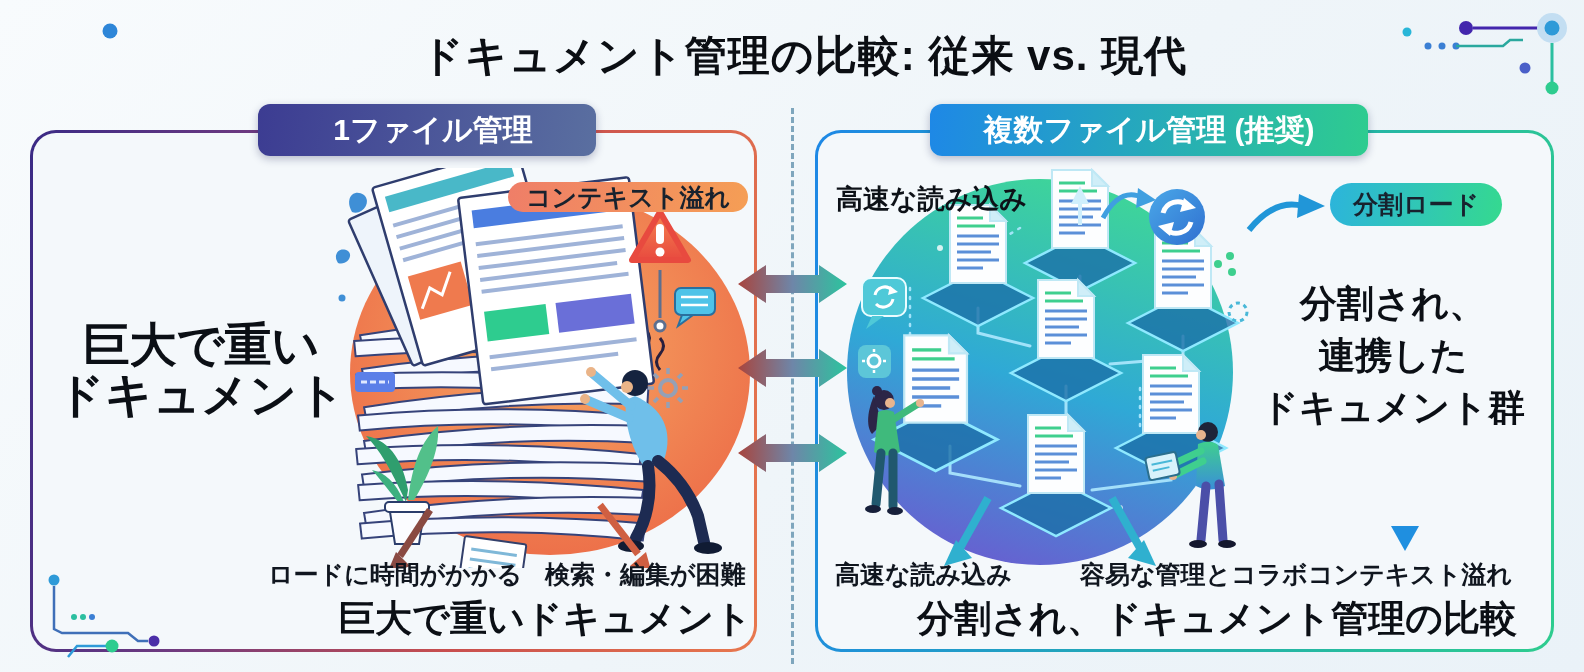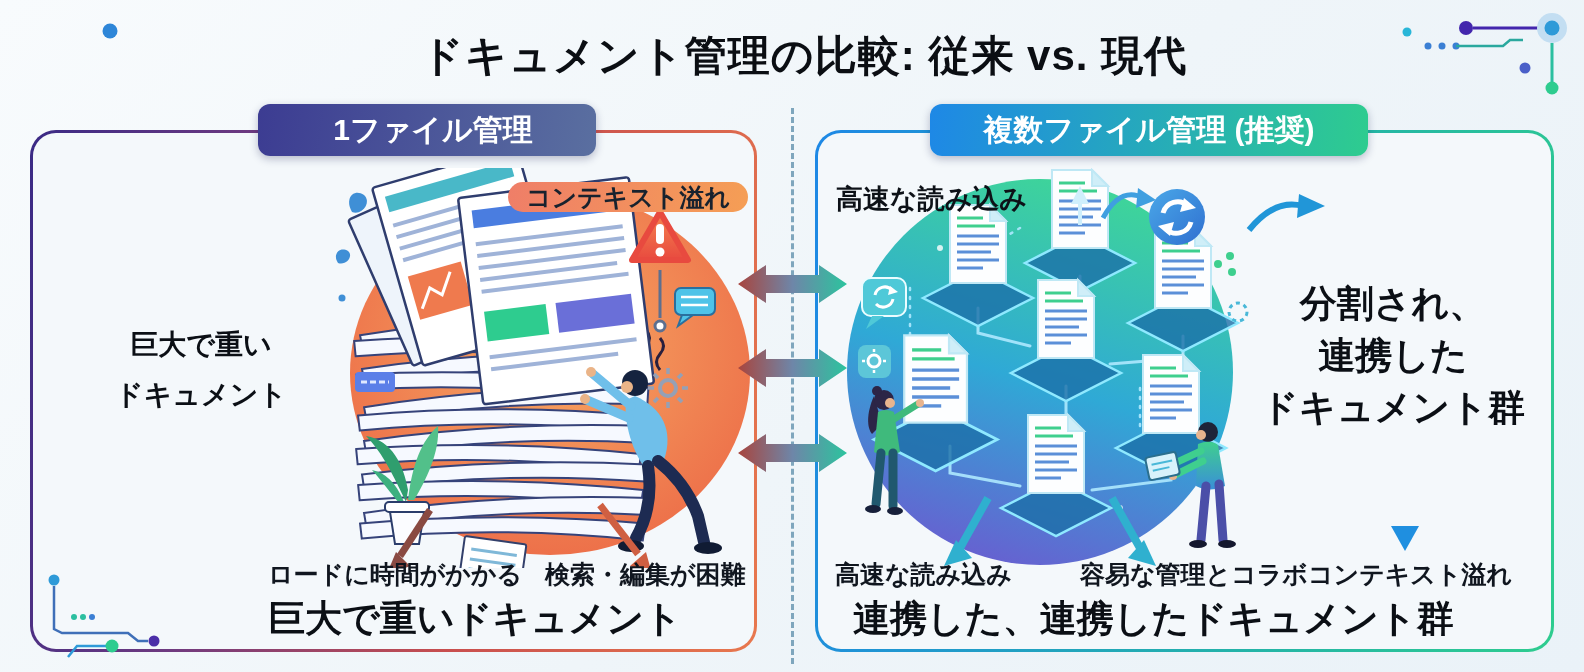--- a/index.html
+++ b/index.html
@@ -38,27 +38,27 @@
     background:linear-gradient(95deg,#1e88e6,#2ecc8f); }
   .pill {
     position:absolute; display:flex; align-items:center; justify-content:center;
     font-weight:bold; font-size:25px; color:#18222e; border-radius:22px; z-index:6;
   }
   .pill-overflow { left:508px; top:182px; width:240px; height:30px;
     background:linear-gradient(100deg,#ef7e68,#f59e55);text-align:right; }
   .pill-split { left:1330px; top:183px; width:172px; height:43px;
     background:linear-gradient(100deg,#2cb4dc,#35d98f); }
   .headline { position:absolute; text-align:center; font-weight:900; color:#0b0f15; z-index:5; }
-  .headline-left  { left:40px;  top:320px; width:322px; font-size:28px; line-height:50px; }
+  .headline-left  { left:40px;  top:320px; width:322px; font-size:47px; line-height:50px; }
   .headline-right { left:1243px; top:278px; width:300px; font-size:37px; line-height:52px; }
   .toplabel { position:absolute; left:836px; top:181px; font-size:27px; font-weight:bold; z-index:5; }
   .small-label { position:absolute; top:558px; font-size:25px; font-weight:bold; color:#10161f; z-index:5; }
   .lbl-a { left:268px; } .lbl-b { left:545px; }
   .lbl-c { left:835px; } .lbl-d { left:1080px;text-align:right; } .lbl-e { left:1308px; }
-  .caption { position:absolute; top:594px; text-align:left; font-size:37px; font-weight:900; color:#0b0f15; z-index:5; }
+  .caption { position:absolute; top:594px; text-align:right; font-size:37px; font-weight:900; color:#0b0f15; z-index:5; }
   .caption-left  { left:268px; width:484px; }
   .caption-right { left:853px; width:664px; }
   .abs { position:absolute; z-index:3; }
   .z4 { z-index:4; } .z5 { z-index:5; }
 </style>
 </head>
 <body>
 
 <div class="canvas">
 
@@ -436,20 +436,21 @@
       <linearGradient id="gVert" x1="0" y1="0" x2="0" y2="1">
         <stop offset="0" stop-color="#2ecc8f"></stop>
           <stop offset="1" stop-color="#1f8fe0"></stop>
       </linearGradient>
     </defs>
     <line x1="20" y1="4" x2="20" y2="80" stroke="url(#gVert)" stroke-width="7"></line>
     <polygon points="6,78 34,78 20,103" fill="#1f8fe0"></polygon>
   </svg>
 
   <div class="pill pill-overflow">コンテキスト溢れ</div>
+  <div class="pill pill-split">分割ロード</div>
 
   <div class="headline headline-left">
     <div>巨大で重い</div>
     <div>ドキュメント</div>
   </div>
 
   <div class="toplabel">高速な読み込み</div>
 
   <div class="headline headline-right">
     <div>分割され、</div>
@@ -457,15 +458,15 @@
     <div>ドキュメント群</div>
   </div>
 
   <span class="small-label lbl-a">ロードに時間がかかる</span>
   <span class="small-label lbl-b">検索・編集が困難</span>
   <div class="caption caption-left">巨大で重いドキュメント</div>
 
   <span class="small-label lbl-c">高速な読み込み</span>
   <span class="small-label lbl-d">容易な管理とコラボ</span>
   <span class="small-label lbl-e">コンテキスト溢れ</span>
-  <div class="caption caption-right">連携した、連携したドキュメント群</div>
+  <div class="caption caption-right">分割され、ドキュメント管理の比較</div>
 
 </div>
 
 </body></html>

